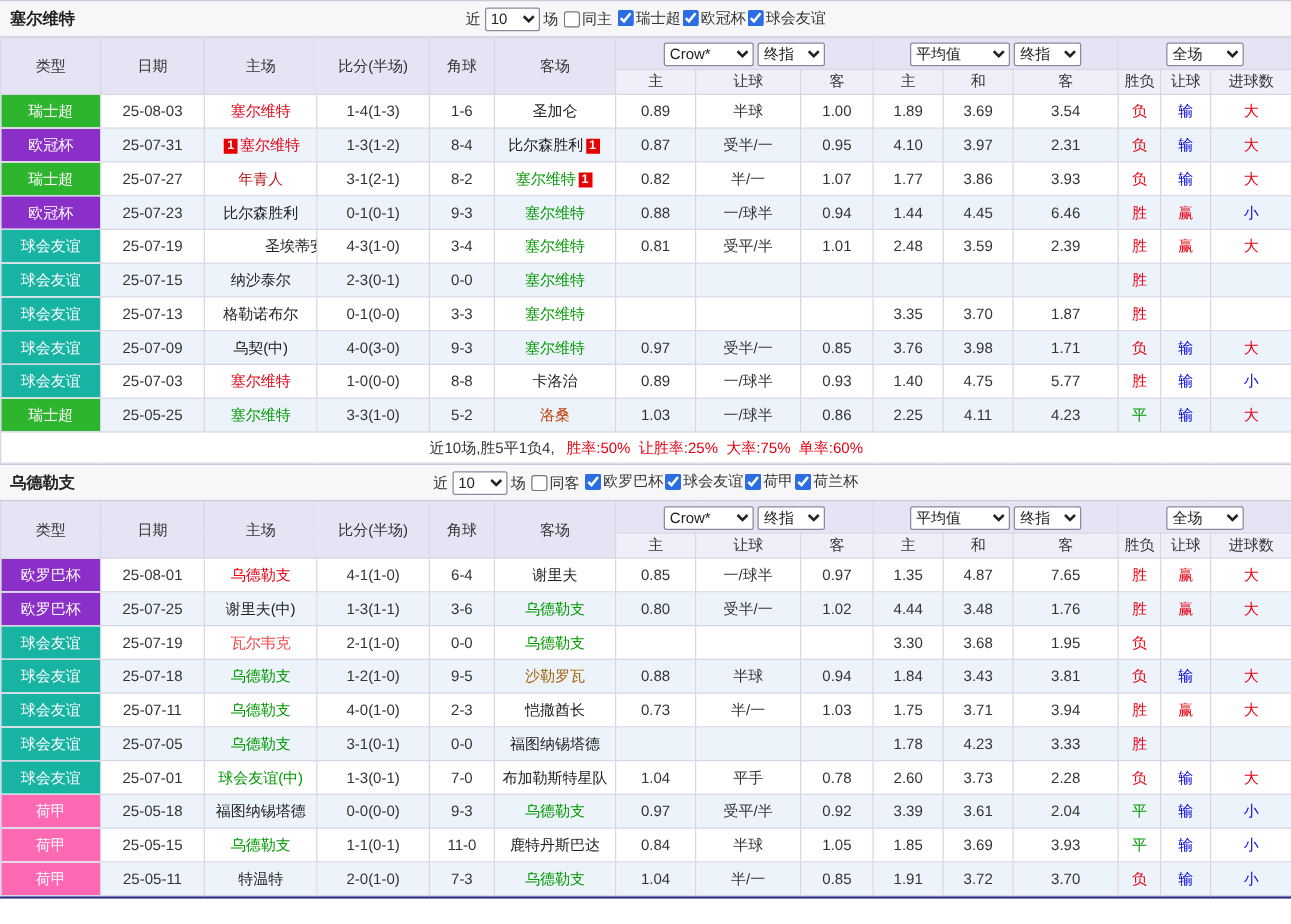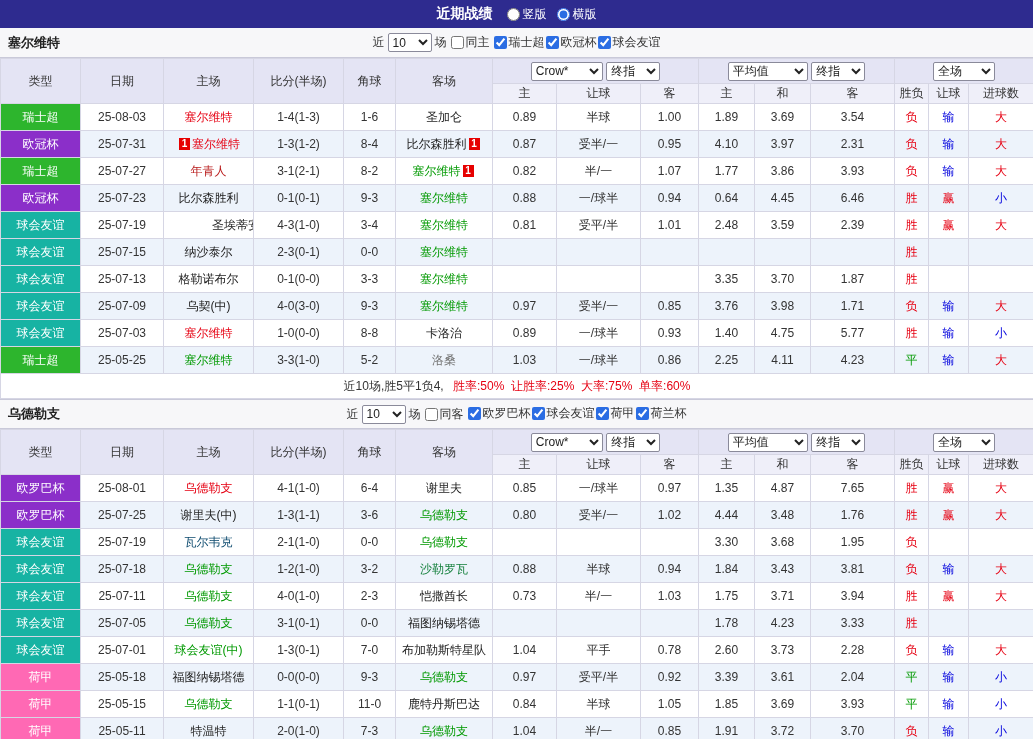--- a/index.html
+++ b/index.html
@@ -35,31 +35,20 @@
   .redcard { display:inline-block; min-width:11px; height:12px; line-height:12px; background:#e60000; color:#fff; font-size:10px; font-weight:bold; margin:0 2px; padding:0 1px; vertical-align:1px; }
   .grid tfoot td { height:24px; line-height:24px; background:#fff; }
   .f-lead { color:#333; }
   .f-stats { color:#e60012; margin-left:6px; white-space:pre; }
 </style>
 </head>
 <body>
 
 <div class="page">
 
-  <div class="topbar">
-    <span class="tb-title">近期战绩</span>
-    <label class="rad">
-      <input type="radio" name="layout" style="">
-      <span>竖版</span>
-    </label>
-    <label class="rad">
-      <input type="radio" name="layout" checked="" style="">
-      <span>横版</span>
-    </label>
-  </div>
 
   <div class="section">
     <div class="strip">
       <span class="team-title">塞尔维特</span>
       <div class="filters">
         <span>近</span>
         <select class="hsel wcount"><option>10</option></select>
         <span>场</span>
         <label class="cb">
           <input type="checkbox" style="">
@@ -190,21 +179,21 @@
               <span class="lg" style="background: rgb(139, 47, 201);">欧冠杯</span>
             </td>
             <td>25-07-23</td>
             <td><span class="tname" style="color: rgb(34, 34, 34);">比尔森胜利</span></td>
             <td class="score">0-1(0-1)</td>
             <td>9-3</td>
             <td><span class="tname" style="color: rgb(0, 153, 0);">塞尔维特</span></td>
             <td class="odds">0.88</td>
             <td class="odds">一/球半</td>
             <td class="odds">0.94</td>
-            <td class="odds">0.64</td>
+            <td class="odds">1.44</td>
             <td class="odds">4.45</td>
             <td class="odds">6.46</td>
             <td class="res" style="color: rgb(230, 0, 18);">胜</td>
             <td class="res" style="color: rgb(230, 0, 18);">赢</td>
             <td class="res" style="color: rgb(0, 0, 221);">小</td>
           </tr>
           <tr>
             <td>
               <span class="lg" style="background: rgb(23, 179, 163);">球会友谊</span>
             </td>
@@ -300,21 +289,21 @@
             <td class="res" style="color: rgb(0, 0, 221);">小</td>
           </tr>
           <tr>
             <td>
               <span class="lg" style="background: rgb(45, 181, 45);">瑞士超</span>
             </td>
             <td>25-05-25</td>
             <td><span class="tname" style="color: rgb(0, 153, 0);">塞尔维特</span></td>
             <td class="score">3-3(1-0)</td>
             <td>5-2</td>
-            <td><span class="tname" style="color: #737373;">洛桑</span></td>
+            <td><span class="tname" style="color: #c2410c;">洛桑</span></td>
             <td class="odds">1.03</td>
             <td class="odds">一/球半</td>
             <td class="odds">0.86</td>
             <td class="odds">2.25</td>
             <td class="odds">4.11</td>
             <td class="odds">4.23</td>
             <td class="res" style="color: rgb(0, 153, 0);">平</td>
             <td class="res" style="color: rgb(0, 0, 221);">输</td>
             <td class="res" style="color: rgb(230, 0, 18);">大</td>
           </tr>
@@ -443,43 +432,43 @@
             <td class="odds">1.76</td>
             <td class="res" style="color: rgb(230, 0, 18);">胜</td>
             <td class="res" style="color: rgb(230, 0, 18);">赢</td>
             <td class="res" style="color: rgb(230, 0, 18);">大</td>
           </tr>
           <tr>
             <td>
               <span class="lg" style="background: rgb(23, 179, 163);">球会友谊</span>
             </td>
             <td>25-07-19</td>
-            <td><span class="tname" style="color: #0c4a6e;">瓦尔韦克</span></td>
+            <td><span class="tname" style="color: #ef4444;">瓦尔韦克</span></td>
             <td class="score">2-1(1-0)</td>
             <td>0-0</td>
             <td><span class="tname" style="color: rgb(0, 153, 0);">乌德勒支</span></td>
             <td class="odds"></td>
             <td class="odds"></td>
             <td class="odds"></td>
             <td class="odds">3.30</td>
             <td class="odds">3.68</td>
             <td class="odds">1.95</td>
             <td class="res" style="color: rgb(230, 0, 18);">负</td>
             <td class="res" style="color: rgb(51, 51, 51);"></td>
             <td class="res" style="color: rgb(51, 51, 51);"></td>
           </tr>
           <tr>
             <td>
               <span class="lg" style="background: rgb(23, 179, 163);">球会友谊</span>
             </td>
             <td>25-07-18</td>
             <td><span class="tname" style="color: rgb(0, 153, 0);">乌德勒支</span></td>
             <td class="score">1-2(1-0)</td>
-            <td>3-2</td>
-            <td><span class="tname" style="color: #15803d; margin-top: 32px;">沙勒罗瓦</span></td>
+            <td>9-5</td>
+            <td><span class="tname" style="color: #a16207; margin-top: 32px;">沙勒罗瓦</span></td>
             <td class="odds">0.88</td>
             <td class="odds">半球</td>
             <td class="odds">0.94</td>
             <td class="odds">1.84</td>
             <td class="odds">3.43</td>
             <td class="odds">3.81</td>
             <td class="res" style="color: rgb(230, 0, 18);">负</td>
             <td class="res" style="color: rgb(0, 0, 221);">输</td>
             <td class="res" style="color: rgb(230, 0, 18);">大</td>
           </tr>

